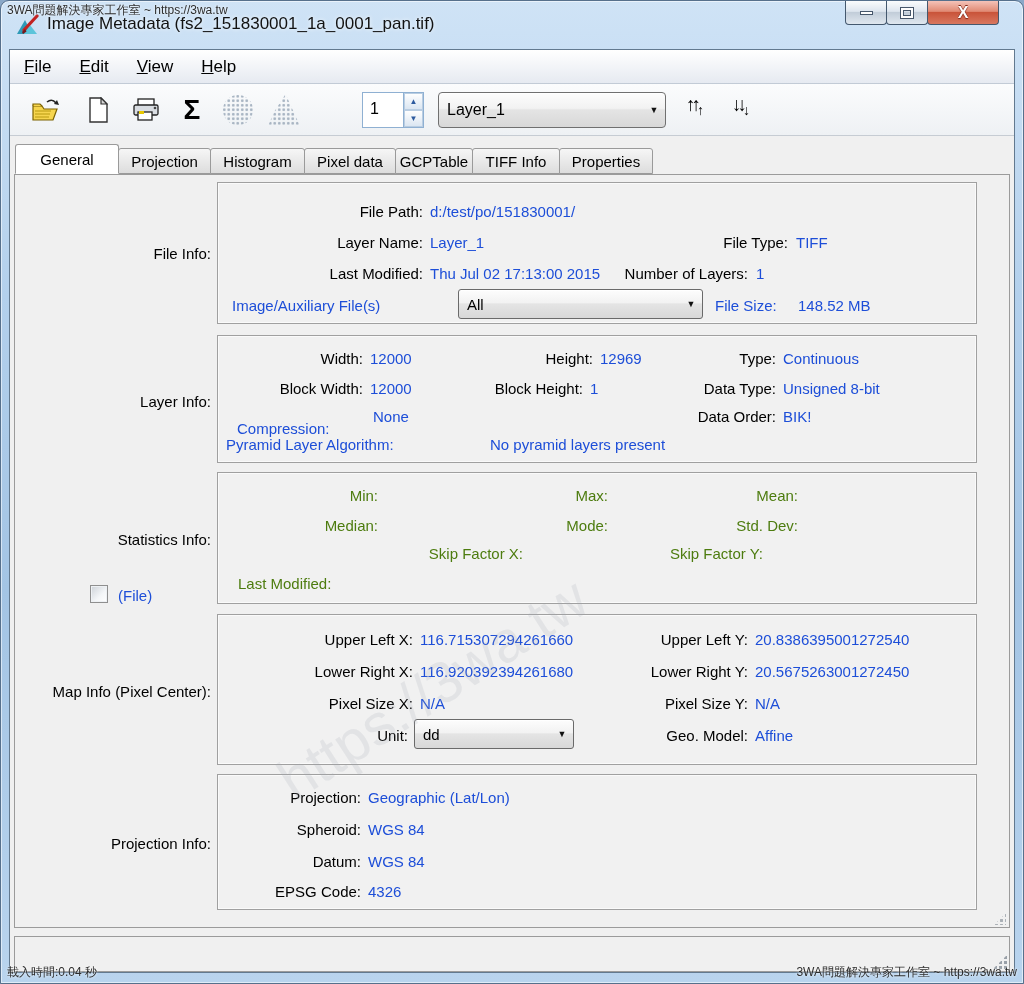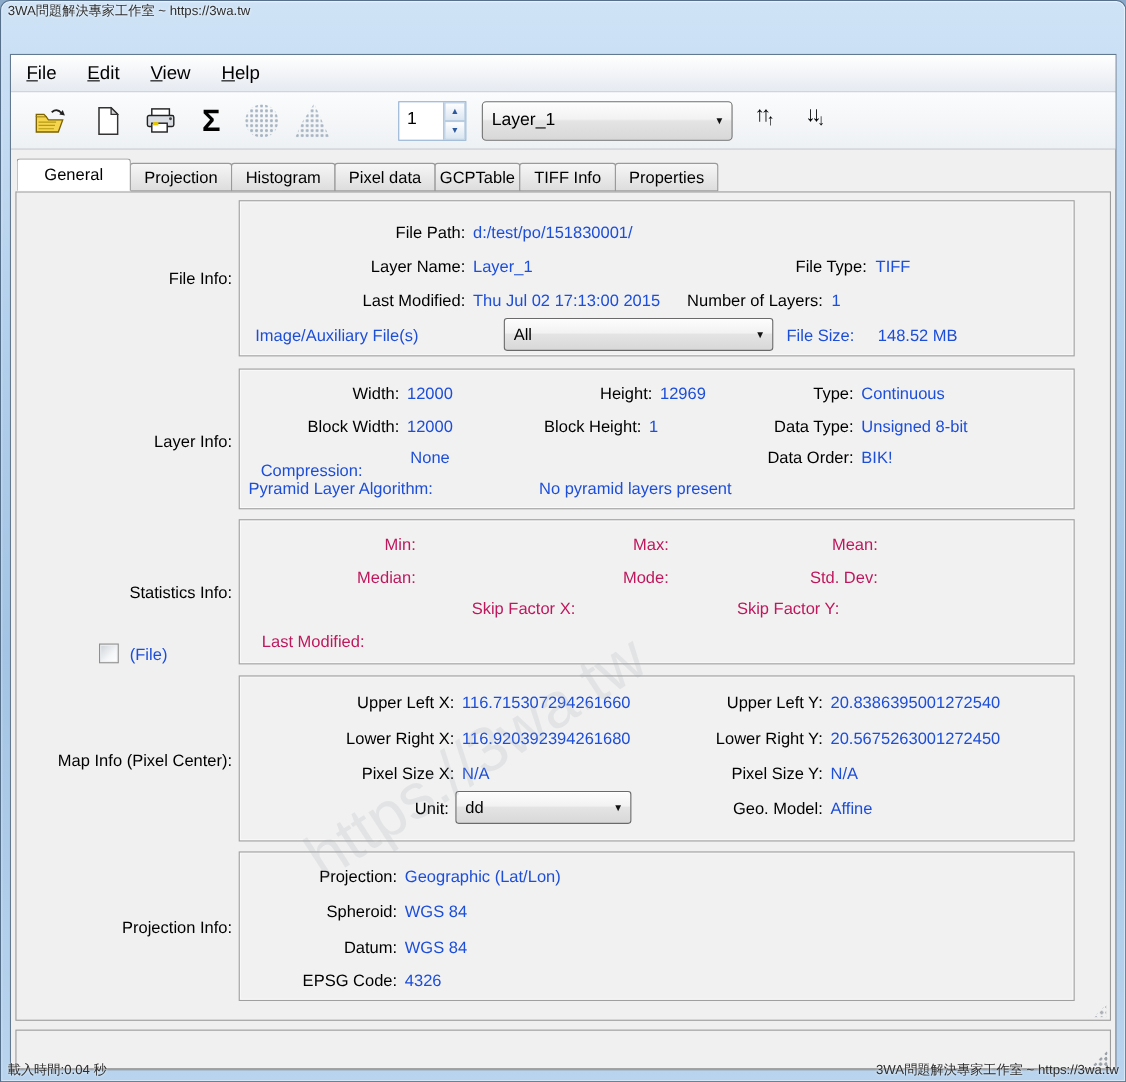--- a/index.html
+++ b/index.html
@@ -73,21 +73,21 @@
     border-radius:3px 3px 0 0; font-size:15px; white-space:nowrap; cursor:default; }
   .tab.active { height:30px; background:#ffffff; border-bottom:1px solid #ffffff; z-index:2; }
 
   
   .panel { position:absolute; left:4px; right:4px; top:124px; height:754px;
     background:#f0f0f0; border:1px solid #9b9b9b; }
   .group { position:absolute; left:202px; width:760px; background:#f1f1f1;
     border:1px solid #a0a0a0; box-shadow:inset 0 0 0 1px #fafafa; }
   .lbl { position:absolute; text-align:right; font-size:15px; color:#000; white-space:nowrap; }
   .val { position:absolute; font-size:15px; color:#1d4ed8; white-space:nowrap; }
-  .dim { color:#be185d; }
+  .dim { color:#4d7c0f; }
   .section-label { position:absolute; font-size:15px; color:#000; text-align:right; left:0; width:196px; white-space:nowrap; }
 
   .checkbox { position:absolute; width:18px; height:18px; border:1px solid #8f8f8f;
     background:linear-gradient(135deg,#cdd2d8 0%,#f4f6f8 60%,#ffffff 100%); box-shadow:inset 0 0 0 1px #eef1f4; }
 
   .combo.inline-combo { position:absolute; height:30px; border:1px solid #6a6a6a; border-radius:3px;
     box-shadow:inset 0 1px 0 #fff; }
 
   
   .statusbar { position:absolute; left:4px; right:4px; top:886px; height:36px;
@@ -109,20 +109,40 @@
 </style>
 </head>
 <body>
 
 <div class="window">
 
   <div class="wm wm-top">3WA問題解決專家工作室 ~ https://3wa.tw</div>
   <div class="wm wm-bottom-left">載入時間:0.04 秒</div>
   <div class="wm wm-bottom-right">3WA問題解決專家工作室 ~ https://3wa.tw</div>
 
+  <div class="titlebar">
+    <svg class="app-icon" viewBox="0 0 26 22">
+      <polygon points="2,20 10,6 17,20" fill="#2e9ab8"></polygon>
+      <polygon points="9,20 15,11 22,20" fill="#5cc4da"></polygon>
+      <line x1="22" y1="2" x2="9" y2="16" stroke="#c22222" stroke-width="3.2" stroke-linecap="round"></line>
+      <polygon points="7,18 10,15 11.5,17.5 8,20" fill="#7a1a1a"></polygon>
+    </svg>
+    <span class="title-text">Image Metadata (fs2_151830001_1a_0001_pan.tif)</span>
+    <div class="winbtns">
+      <div class="winbtn min">
+          <span class="glyph-min"></span>
+        </div>
+      <div class="winbtn max">
+          <span class="glyph-max"></span>
+        </div>
+      <div class="winbtn close">
+          <span class="glyph-close">X</span>
+        </div>
+    </div>
+  </div>
 
   <div class="client">
 
     <div class="menubar">
       <span class="menu-item">File</span>
       <span class="menu-item">Edit</span>
       <span class="menu-item">View</span>
       <span class="menu-item">Help</span>
     </div>
 

